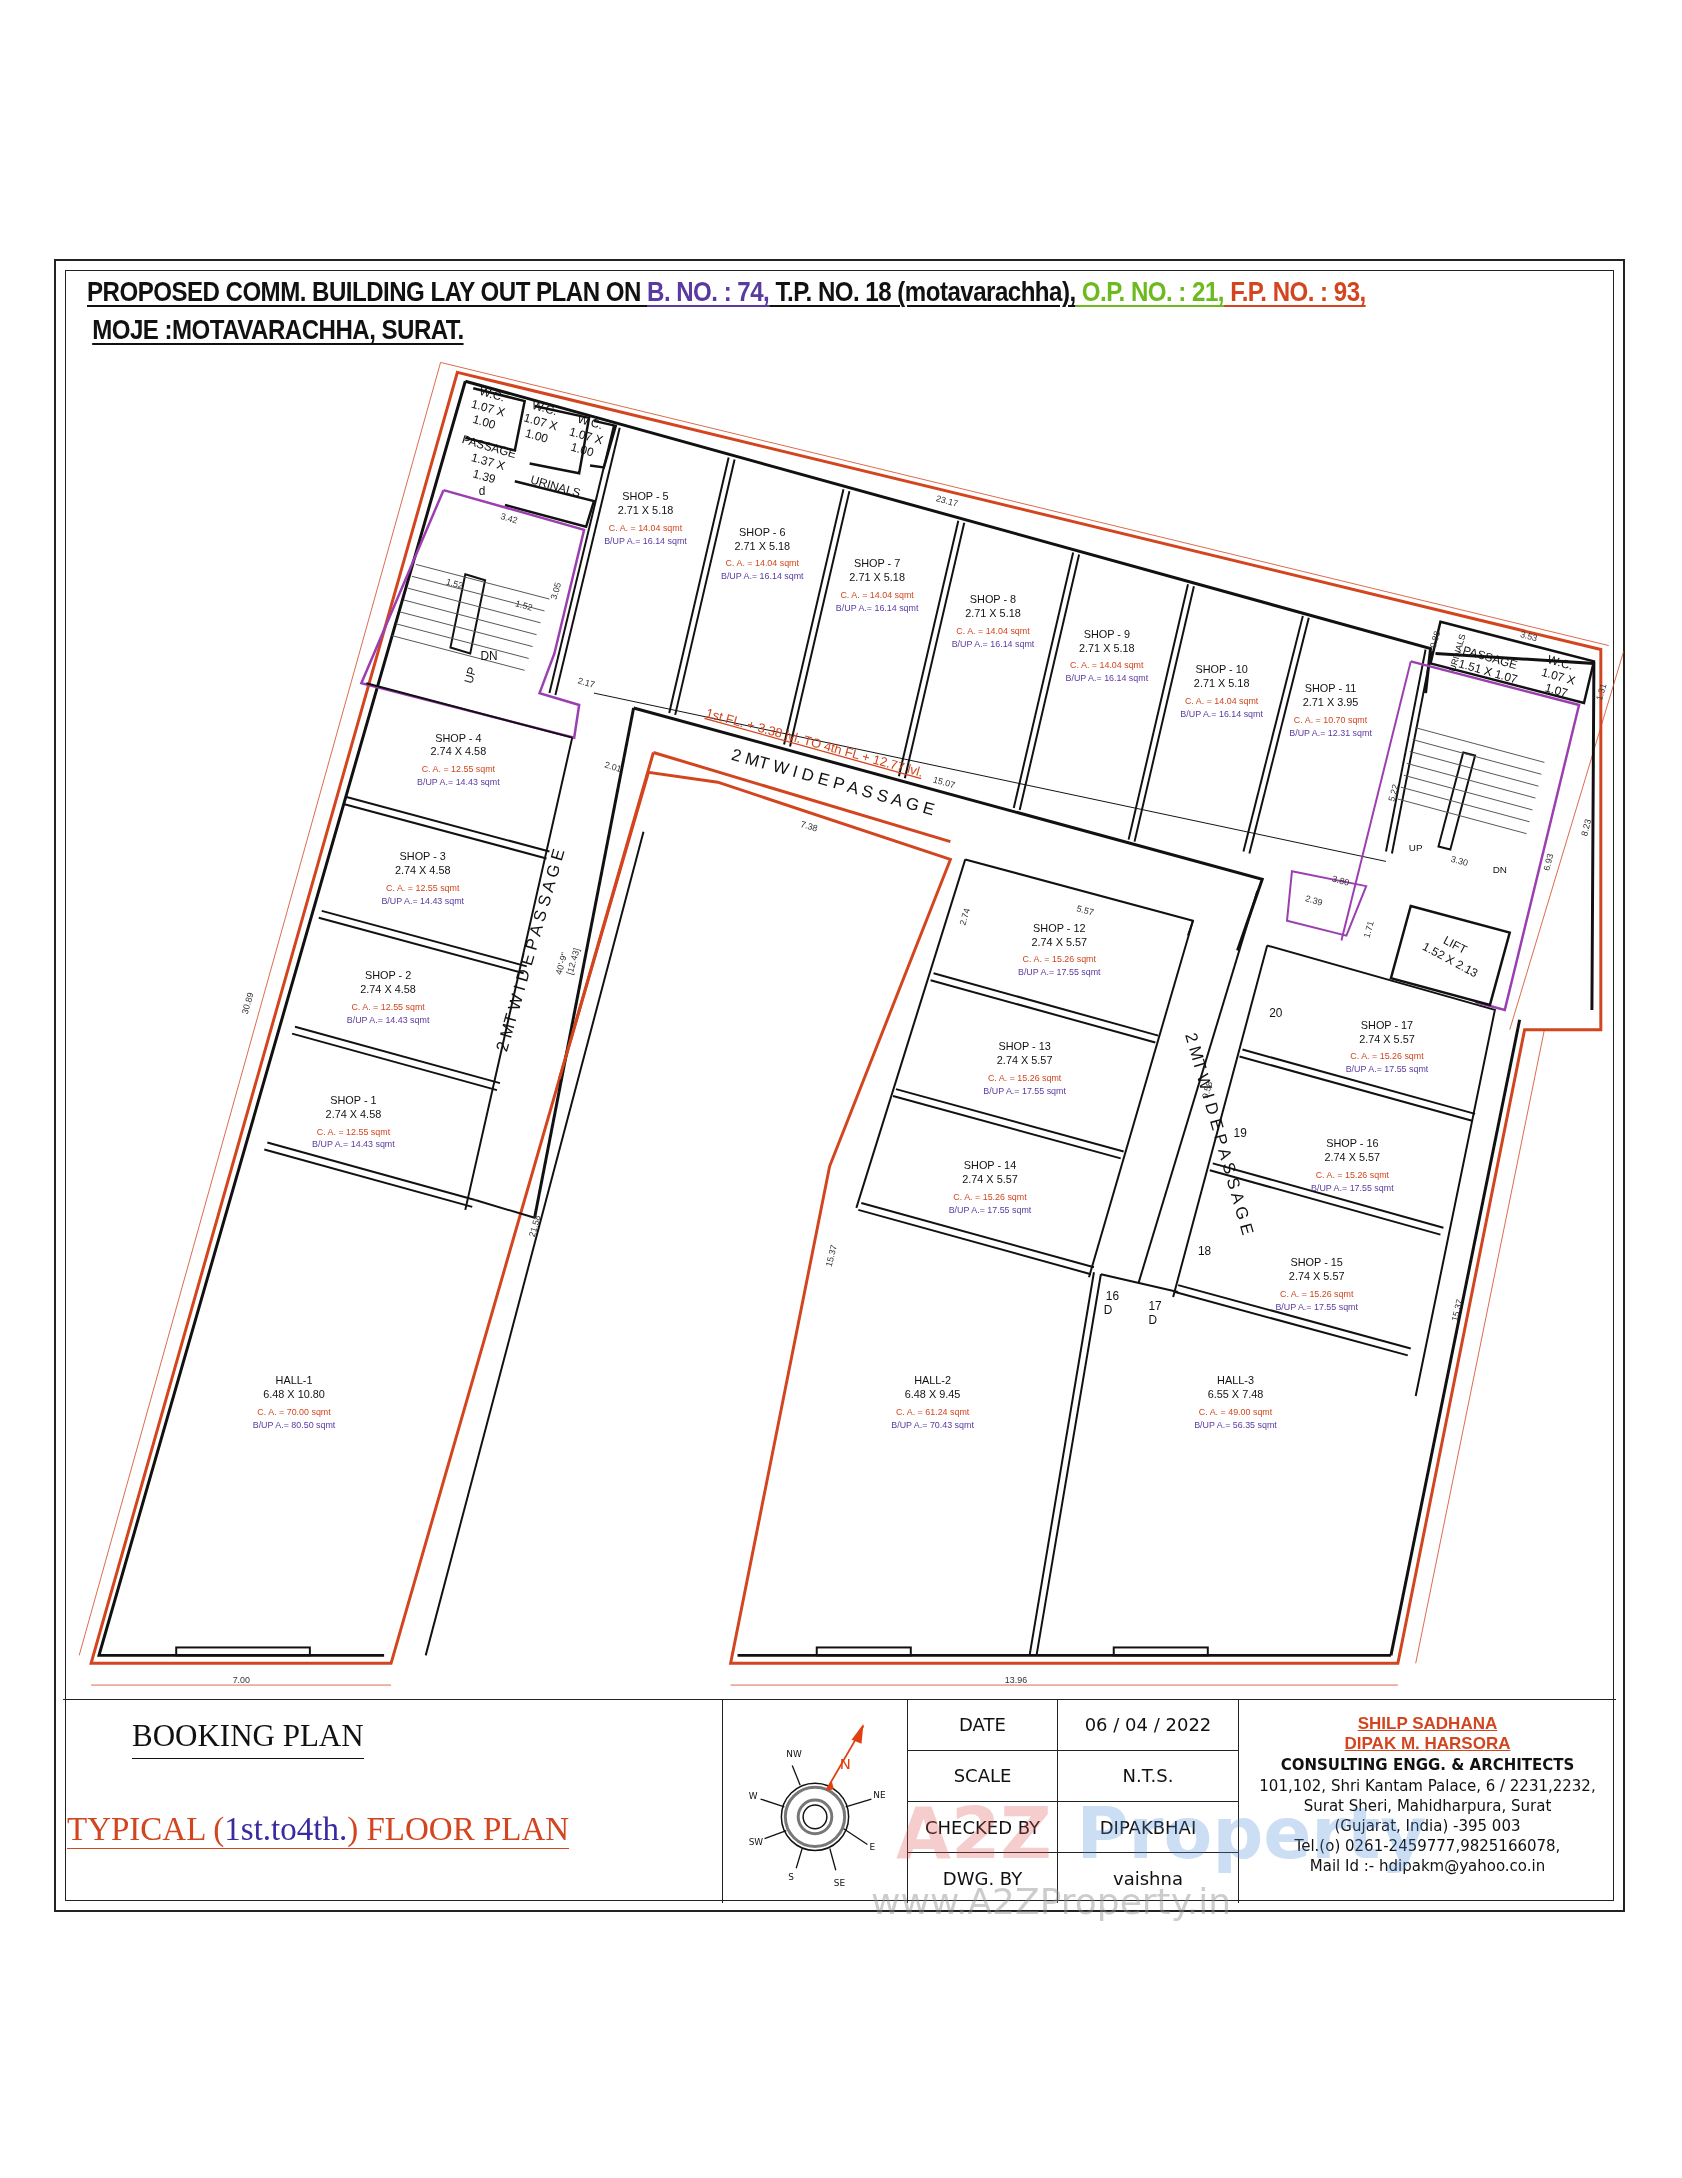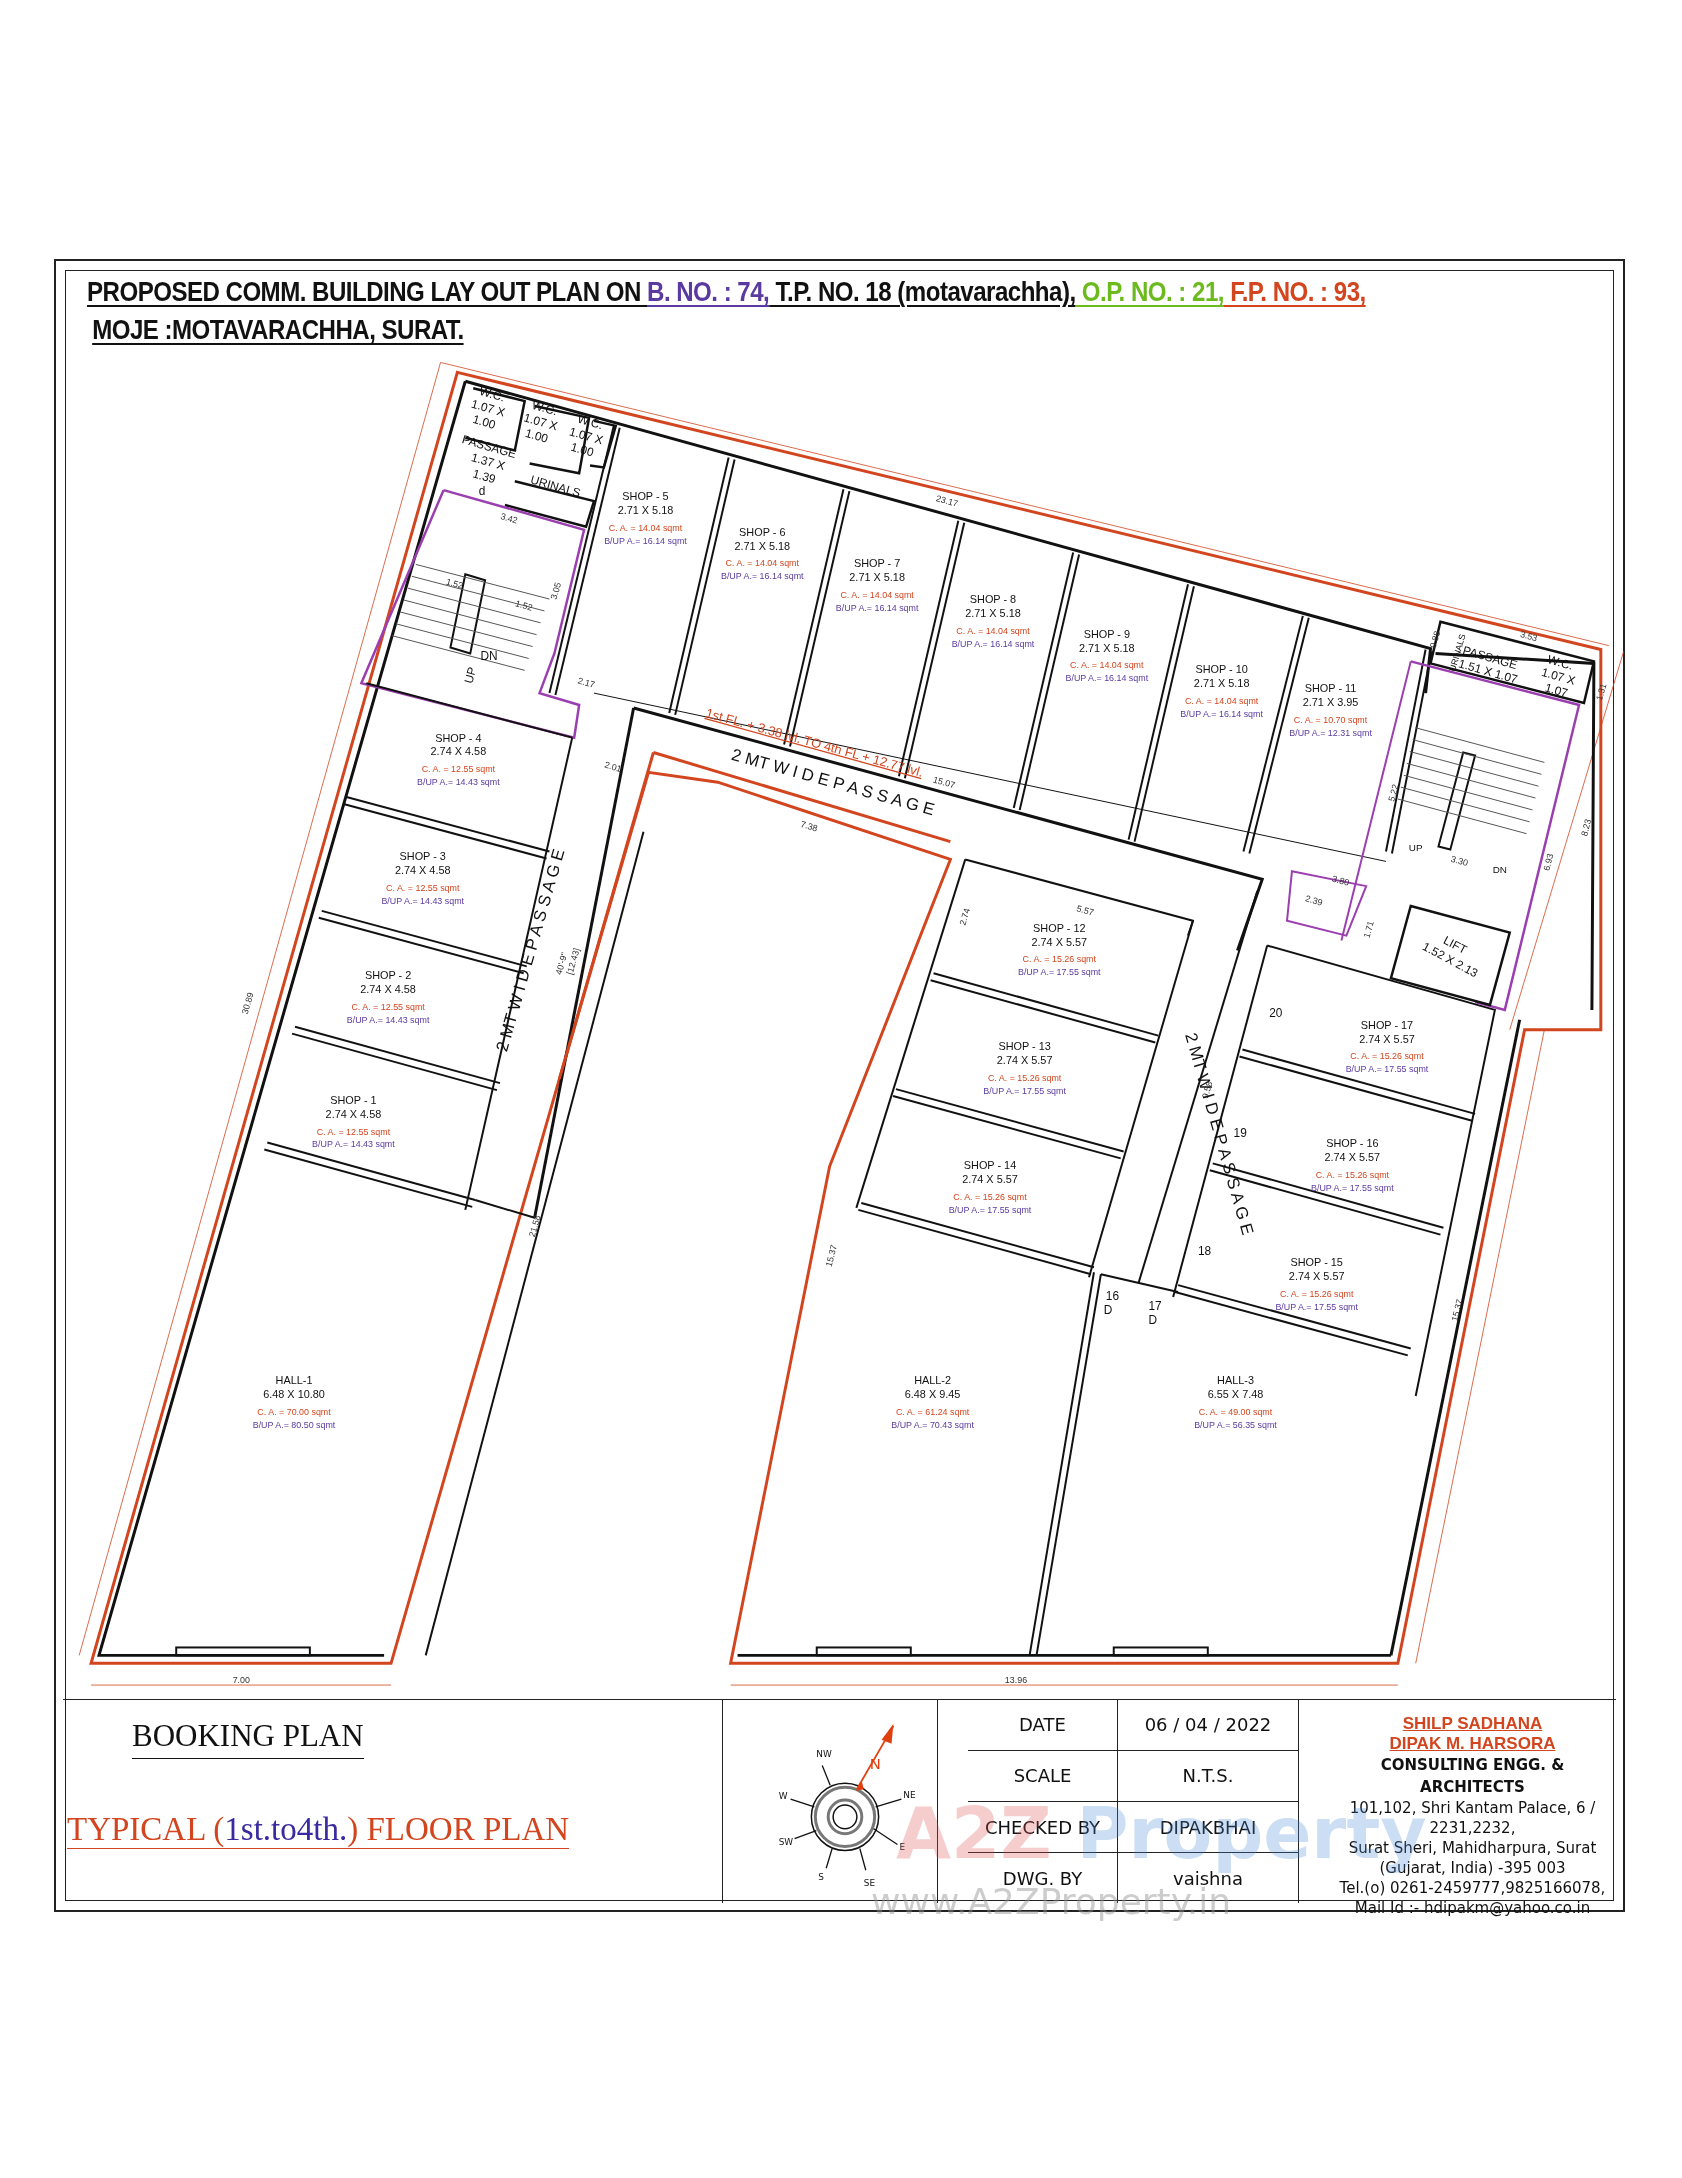--- a/index.html
+++ b/index.html
@@ -7,21 +7,21 @@
   .sheet{position:absolute;left:54px;top:259px;width:1571px;height:1653px;border:2px solid #222;box-sizing:border-box;}
   .inner{position:absolute;left:9px;top:9px;right:9px;bottom:9px;border:1.5px solid #222;}
   .title-line{font-family:"Liberation Sans",sans-serif;font-weight:bold;font-size:28px;letter-spacing:-0.6px;transform:scaleX(0.86);transform-origin:left center;white-space:nowrap;line-height:38px;}
   .u{text-decoration:underline;text-decoration-thickness:2px;text-underline-offset:4px;}
   .c-black{color:#111;}
   .c-purple{color:#5a3aa0;}
   .c-green{color:#6cba1e;}
   .c-red{color:#d2451e;}
   .plan{position:absolute;left:0;top:0;}
   .plan text{font-family:"Liberation Sans",sans-serif;}
-  .footer{position:absolute;left:9px;right:9px;bottom:9px;height:203px;border-top:1.5px solid #222;display:flex;gap:30px;}
+  .footer{position:absolute;left:9px;right:9px;bottom:9px;height:203px;border-top:1.5px solid #222;display:flex;}
   .f-left{width:659px;border-right:1.5px solid #222;position:relative;}
   .booking{position:absolute;left:69px;top:18px;font-family:"Liberation Serif",serif;font-size:31px;color:#111;border-bottom:1.5px solid #111;padding-bottom:4px;}
   .typical{position:absolute;left:4px;top:111px;font-family:"Liberation Serif",serif;font-size:33px;color:#d2451e;border-bottom:1.5px solid #d2451e;white-space:nowrap;}
   .typical .mid{color:#3a2aa0;}
   .f-compass{width:184px;border-right:1.5px solid #222;position:relative;}
   .f-table{width:330px;border-right:1.5px solid #222;}
   .f-table table{border-collapse:collapse;width:100%;height:100%;}
   .f-table td{border-bottom:1.5px solid #222;font-family:"DejaVu Sans",sans-serif;font-size:18px;text-align:center;color:#111;padding:0;}
   .f-table tr:last-child td{border-bottom:none;}
   .f-table td.k{border-right:1.5px solid #222;width:149px;}

